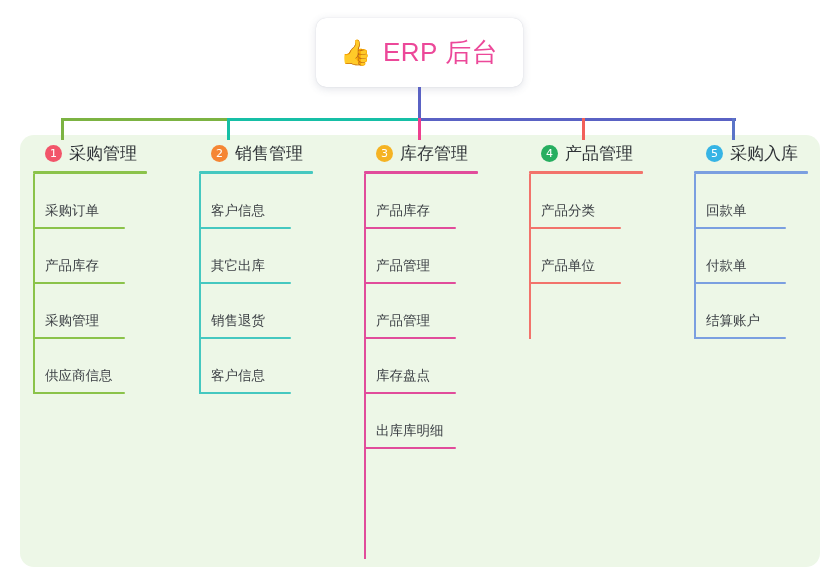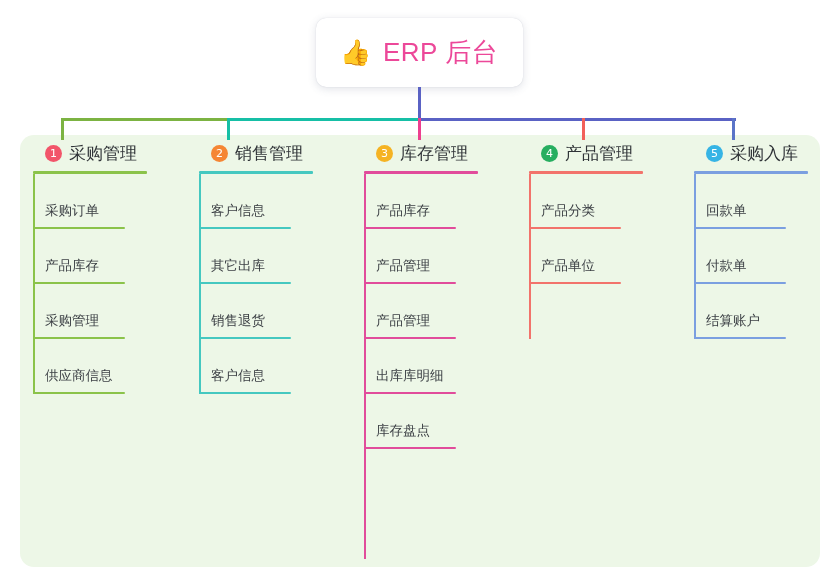--- a/index.html
+++ b/index.html
@@ -229,25 +229,25 @@
           </div>
           <div class="leaf">
             <span class="leaf-text">产品管理</span>
             <div class="leaf-rule" style="background: rgb(225, 76, 155); width: 92px;"></div>
           </div>
           <div class="leaf">
             <span class="leaf-text">产品管理</span>
             <div class="leaf-rule" style="background: rgb(225, 76, 155); width: 92px;"></div>
           </div>
           <div class="leaf">
+            <span class="leaf-text">库存盘点</span>
+            <div class="leaf-rule" style="background: rgb(225, 76, 155); width: 92px;"></div>
+          </div>
+          <div class="leaf">
             <span class="leaf-text">出库库明细</span>
-            <div class="leaf-rule" style="background: rgb(225, 76, 155); width: 92px;"></div>
-          </div>
-          <div class="leaf">
-            <span class="leaf-text">库存盘点</span>
             <div class="leaf-rule" style="background: rgb(225, 76, 155); width: 92px;"></div>
           </div>
         </div>
       </div>
       <div class="column" style="left: 529px; width: 150px;">
         <div class="col-head">
           <span class="badge" style="background: rgb(39, 174, 96);">4</span>
           <span class="col-title">产品管理</span>
         </div>
         <div class="head-rule" style="background: rgb(242, 115, 107); width: 114px;"></div>

